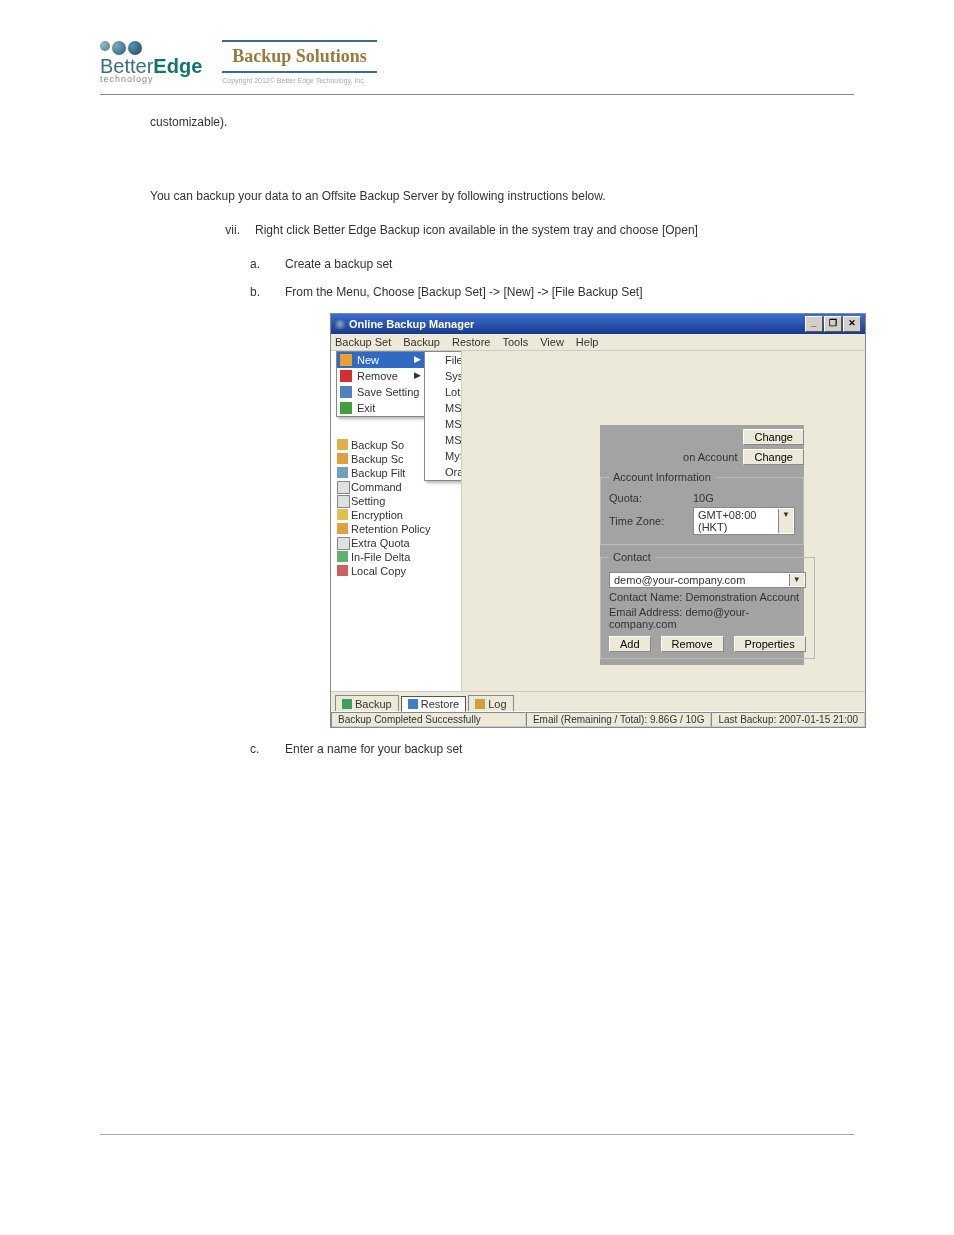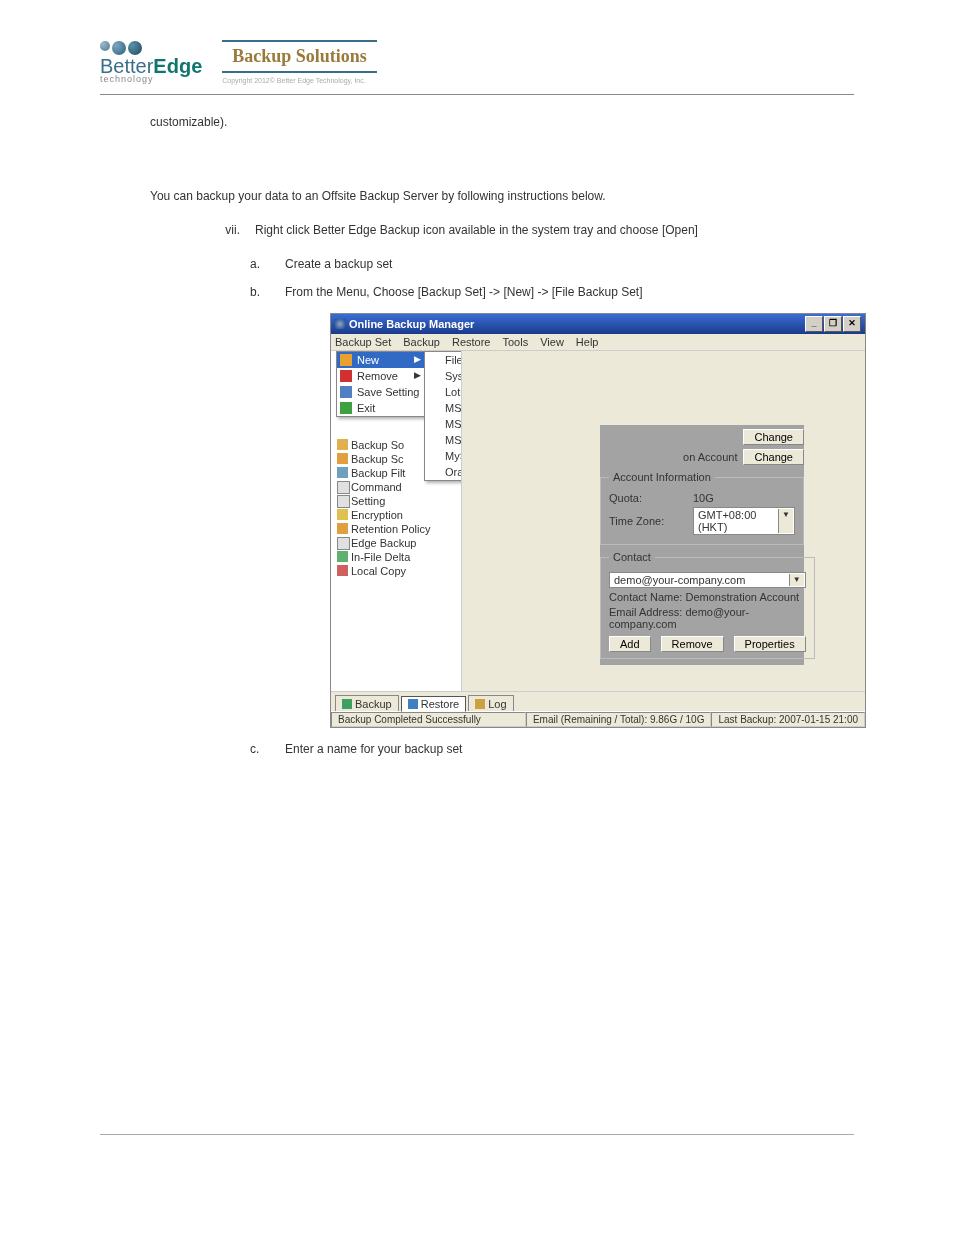--- a/index.html
+++ b/index.html
@@ -337,21 +337,21 @@
           </div>
 
           <div class="tree-below">
             <div class="tree-item"><span class="ic" style="background:#e0b050"></span><span>Backup So</span></div>
             <div class="tree-item"><span class="ic" style="background:#e0a040"></span><span>Backup Sc</span></div>
             <div class="tree-item"><span class="ic" style="background:#70a0c0"></span><span>Backup Filt</span></div>
             <div class="tree-item"><span class="ic" style="background:#e0e0e0;border:1px solid #888"></span><span>Command</span></div>
             <div class="tree-item"><span class="ic" style="background:#e0e0e0;border:1px solid #888"></span><span>Setting</span></div>
             <div class="tree-item"><span class="ic" style="background:#e0c050"></span><span>Encryption</span></div>
             <div class="tree-item"><span class="ic" style="background:#e0a040"></span><span>Retention Policy</span></div>
-            <div class="tree-item"><span class="ic" style="background:#e0e0e0;border:1px solid #888"></span><span>Edge Backup</span></div>
+            <div class="tree-item"><span class="ic" style="background:#e0e0e0;border:1px solid #888"></span><span>Extra Quota</span></div>
             <div class="tree-item"><span class="ic" style="background:#60b070"></span><span>In-File Delta</span></div>
             <div class="tree-item"><span class="ic" style="background:#d06060"></span><span>Local Copy</span></div>
           </div>
         </div>
 
         <div class="right-panel">
           <div class="float-panel">
             <div class="row-chg">
                 <button class="btn">Change</button>
               </div>

